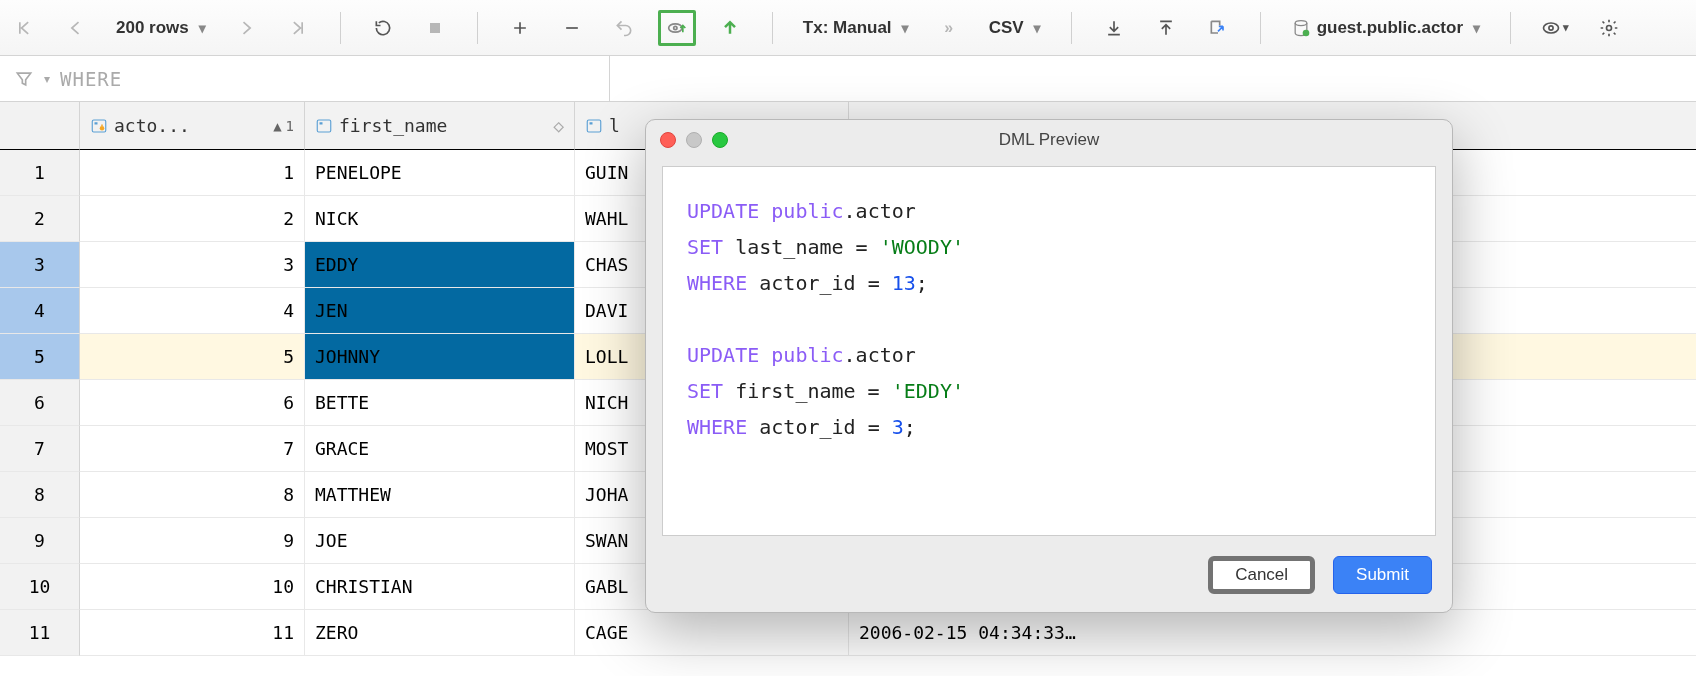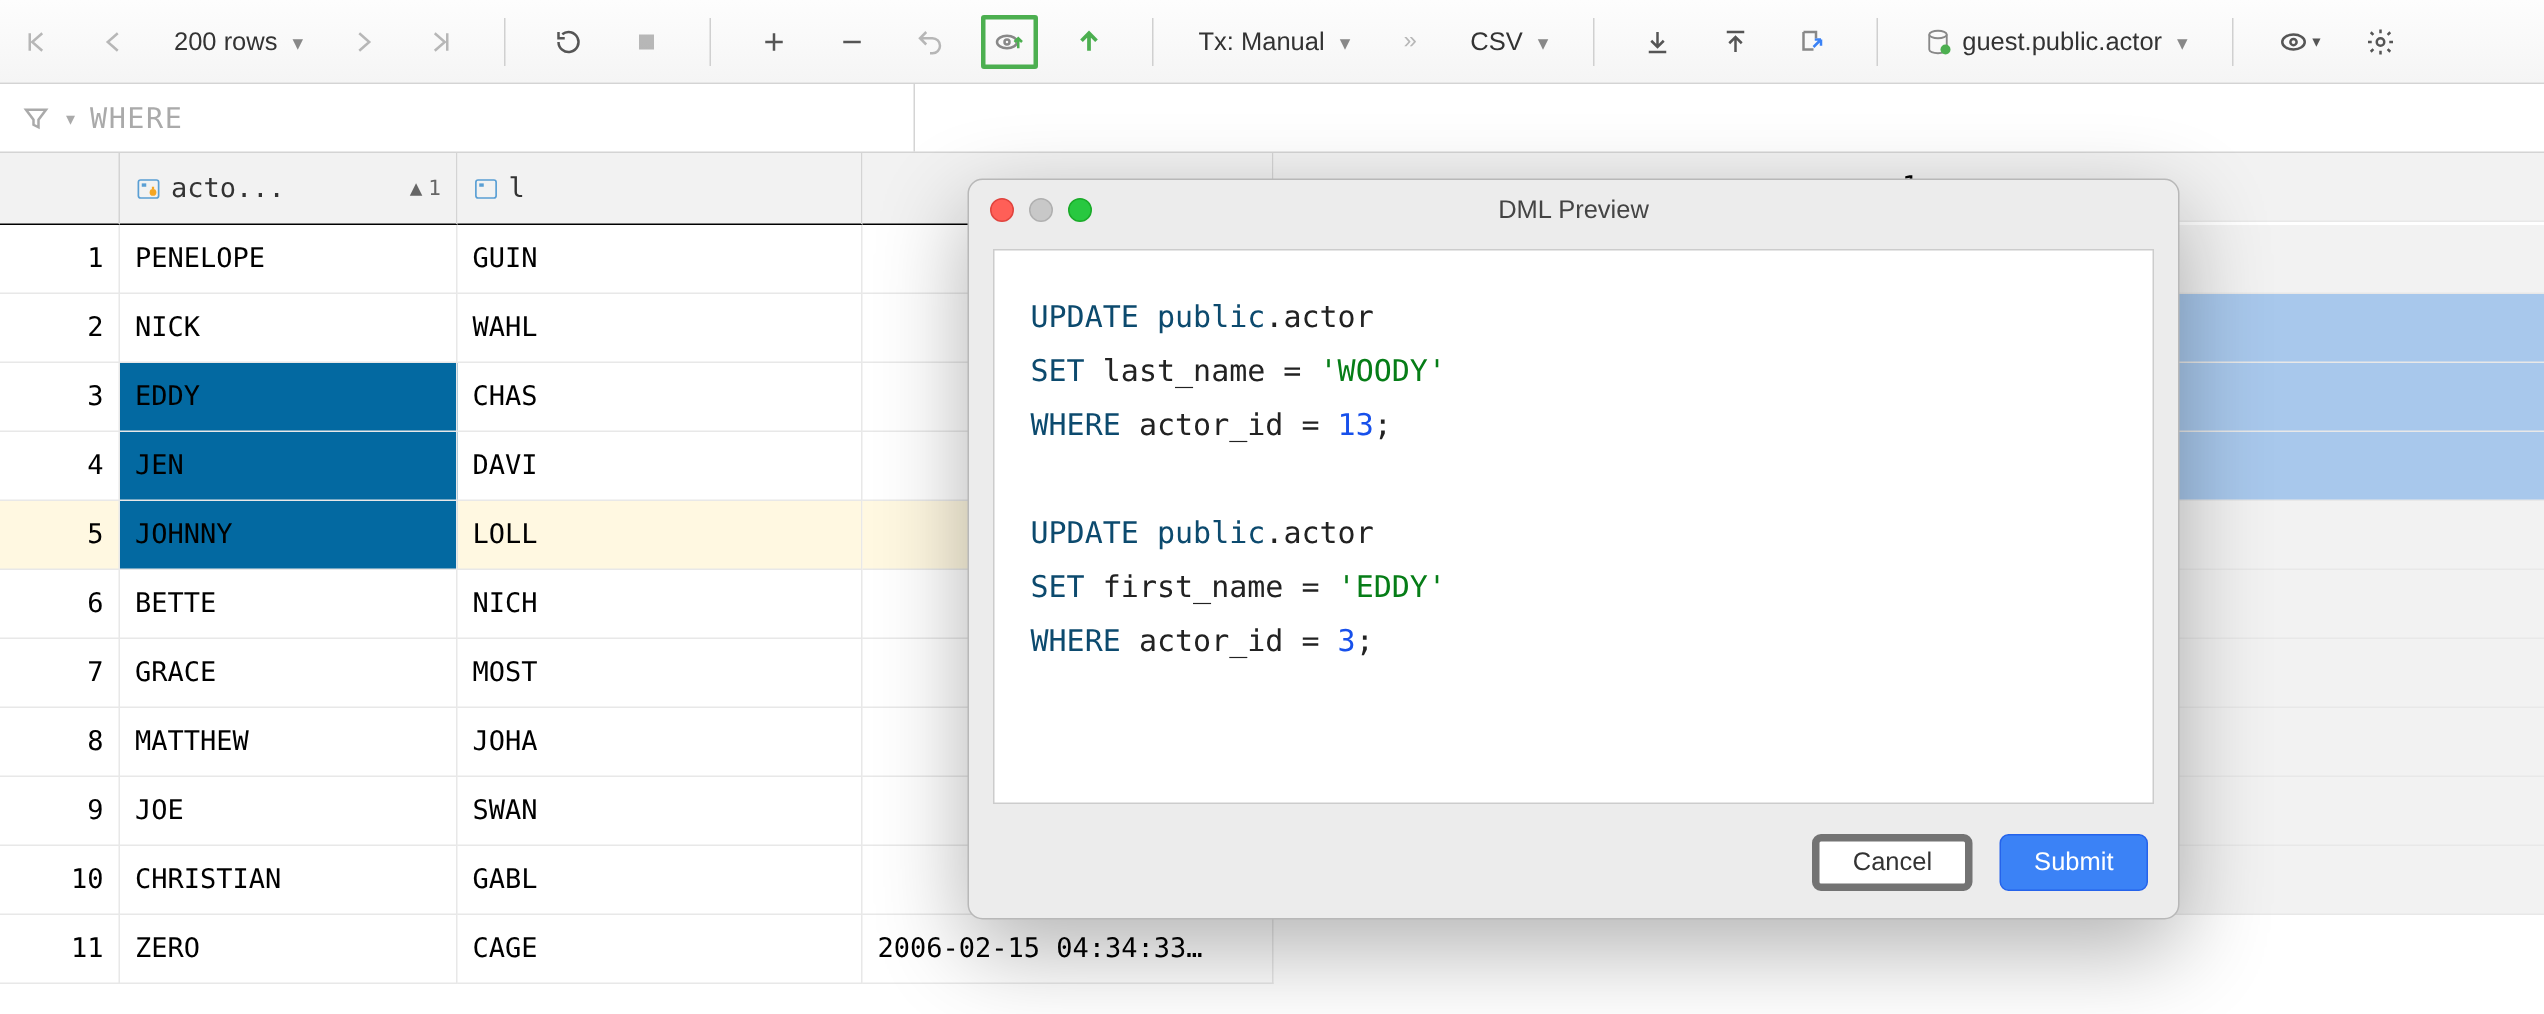--- a/index.html
+++ b/index.html
@@ -16,20 +16,21 @@
 
 
 .toolbar {
   display: flex;
   align-items: center;
   height: 56px;
   border-bottom: 1px solid #d4d4d4;
   background: linear-gradient(#fdfdfd, #f5f5f5);
   padding: 0 6px;
   gap: 16px;
+  font-weight: bold;
 }
 .tb-sep { width: 1px; height: 32px; background: #d0d0d0; margin: 0 8px; }
 .tb-btn {
   display: flex;
   align-items: center;
   justify-content: center;
   min-width: 36px;
   height: 36px;
   border-radius: 4px;
   cursor: pointer;
@@ -126,21 +127,21 @@
   margin: 6px 16px 12px 16px;
   background: #fff;
   border: 1px solid #ccc;
   height: 370px;
   padding: 26px 24px;
   font-family: Menlo, Consolas, monospace;
   font-size: 20px;
   line-height: 1.8;
   color: #222;
 }
-.sql-kw { color: #0c4a6e; }
+.sql-kw { color: #8b5cf6; }
 .sql-str { color: #067d17; }
 .sql-num { color: #1750eb; }
 .dlg-buttons {
   display: flex;
   justify-content: flex-end;
   gap: 18px;
   padding: 8px 20px 18px 20px;
 }
 .btn {
   height: 38px;
@@ -289,20 +290,28 @@
   <div class="hdr"></div>
   <div class="hdr">
     <svg class="col-icon" viewBox="0 0 24 24">
         <rect x="3" y="4" width="18" height="16" rx="2" fill="none" stroke="#5a9fd4" stroke-width="1.5"></rect>
         <rect x="6" y="7" width="4" height="3" fill="#5a9fd4"></rect>
         <circle cx="16" cy="15" r="3" fill="#f5a623"></circle>
         <path d="M16 12v-2" stroke="#f5a623" stroke-width="2"></path>
       </svg>
     <span>acto...</span>
     <span class="sort">▲ <span>1</span></span>
+  </div>
+  <div class="hdr">
+    <svg class="col-icon" viewBox="0 0 24 24">
+        <rect x="3" y="4" width="18" height="16" rx="2" fill="none" stroke="#5a9fd4" stroke-width="1.5"></rect>
+        <rect x="6" y="7" width="4" height="3" fill="#5a9fd4"></rect>
+      </svg>
+    <span>first_name</span>
+    <span class="diamond">◇</span>
   </div>
   <div class="hdr">
     <svg class="col-icon" viewBox="0 0 24 24">
         <rect x="3" y="4" width="18" height="16" rx="2" fill="none" stroke="#5a9fd4" stroke-width="1.5"></rect>
         <rect x="6" y="7" width="4" height="3" fill="#5a9fd4"></rect>
       </svg>
     <span>l</span>
   </div>
   <div class="hdr"></div>
 

